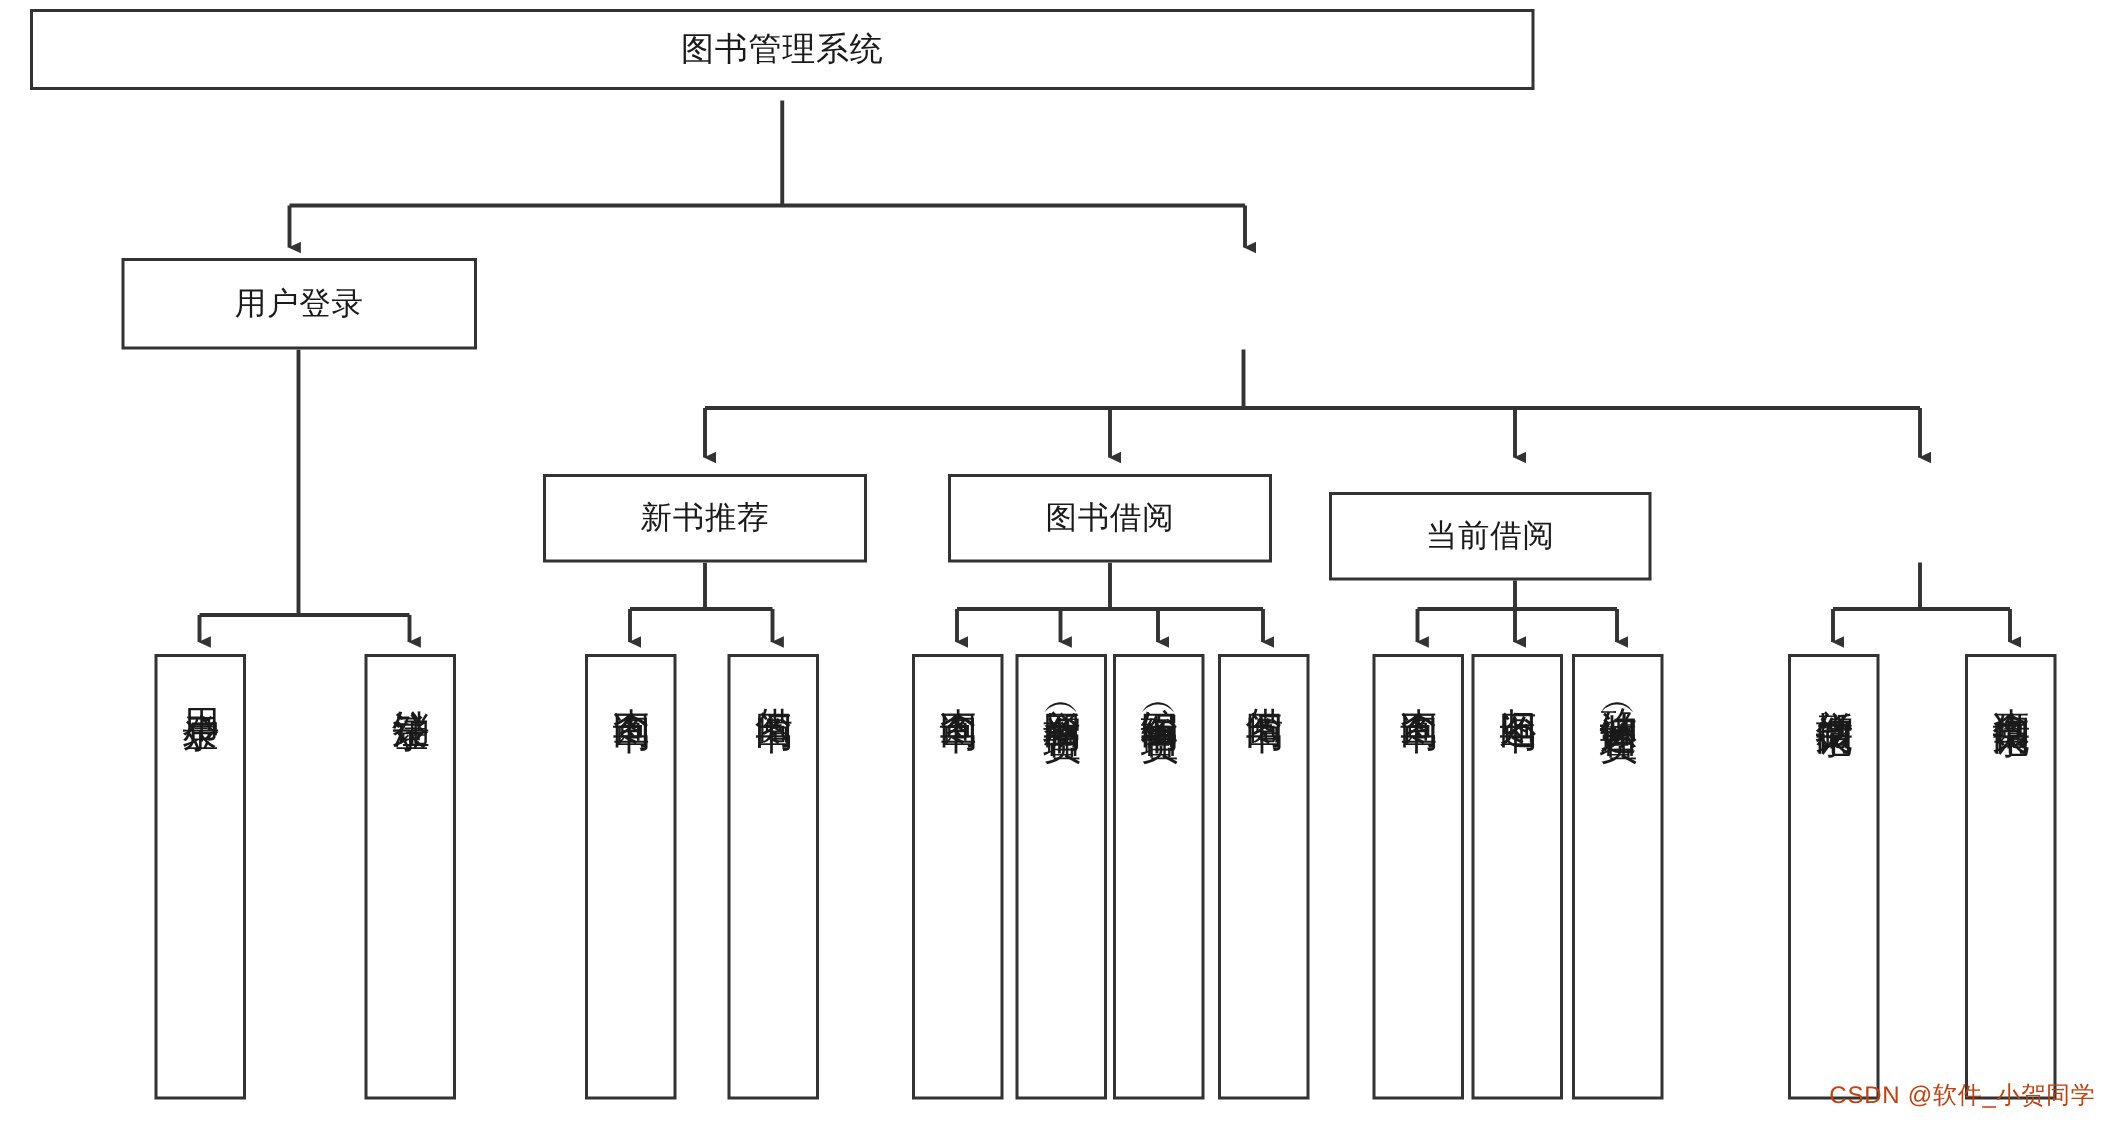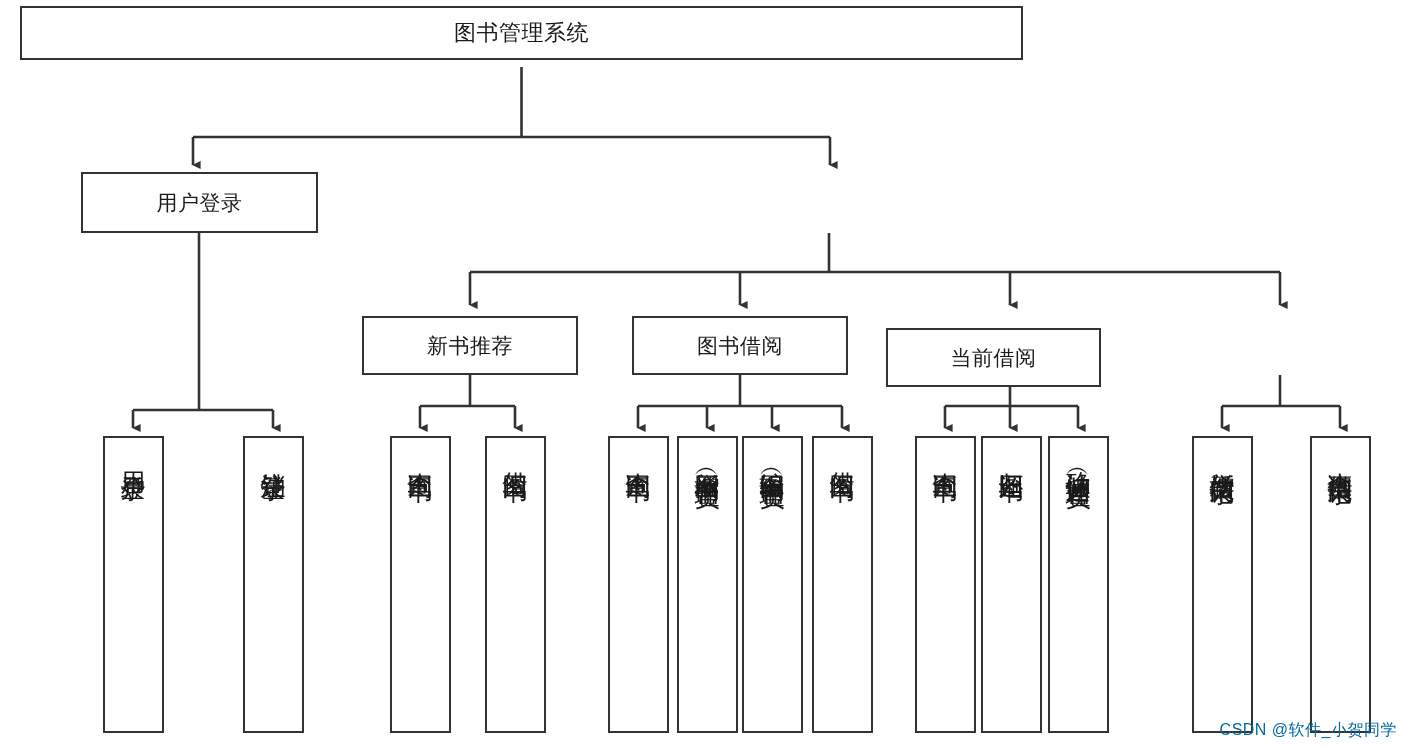--- a/index.html
+++ b/index.html
@@ -60,21 +60,21 @@
     font-size: 25px;
     line-height: 1.12;
     letter-spacing: 2px;
     white-space: nowrap;
   }
   .watermark {
     position: absolute;
     right: 8px;
     bottom: 6px;
     font-size: 16px;
-    color: #0369a1;
+    color: #c2410c;
     letter-spacing: 0.5px;
     z-index: 3;
     white-space: nowrap;
     user-select: none;
   }
 </style>
 </head>
 <body>
 
 <div id="diagram-root">

